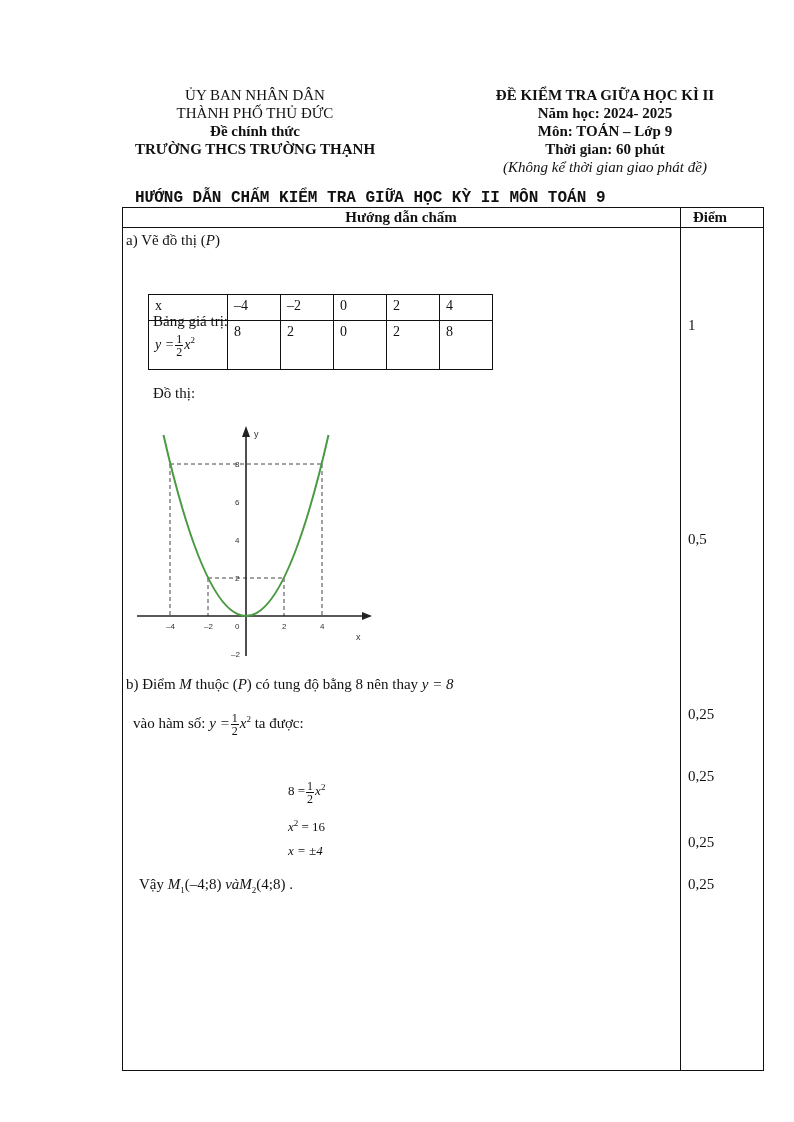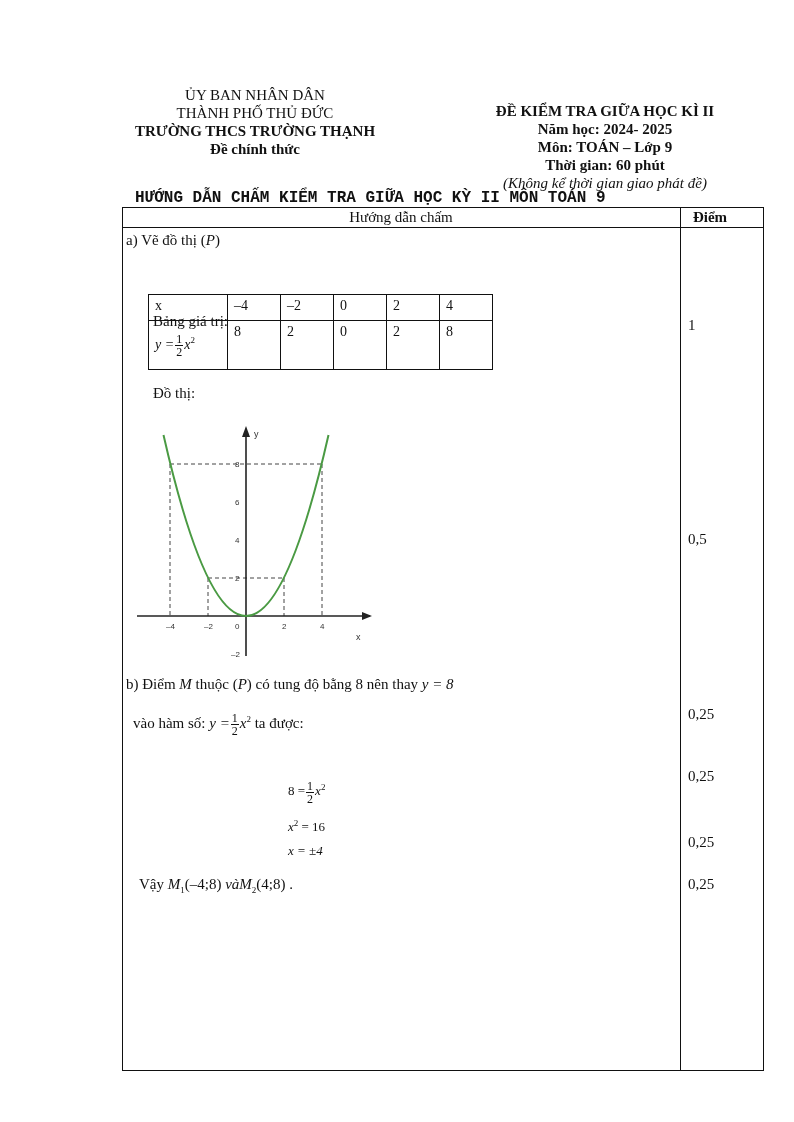--- a/index.html
+++ b/index.html
@@ -1,45 +1,45 @@
 <!DOCTYPE html>
 <html><head>
 <meta charset="utf-8">
 <style>
   html, body { margin:0; padding:0; background:#fff; }
   body { width:794px; height:1122px; position:relative; font-family:"Liberation Serif", serif; color:#111; overflow:hidden; }
   .abs { position:absolute; }
   .hdr-left { left:105px; top:86px; width:300px; text-align:center; font-size:15px; line-height:18px; }
-  .hdr-right { left:440px; top:102px; width:330px; text-align:center; font-size:15px; line-height:18px; }
+  .hdr-right { left:440px; top:86px; width:330px; text-align:center; font-size:15px; line-height:18px; }
   .b { font-weight:bold; }
   .i { font-style:italic; }
   .title { left:135px; top:189px; font-size:16px; font-weight:bold; white-space:nowrap;font-family:Liberation Mono, monospace; }
   .tbl { left:122px; top:207px; width:642px; height:864px; border:1.3px solid #111; box-sizing:border-box; }
   .vline { left:680px; top:207px; width:1.3px; height:864px; background:#111; }
   .hline { left:122px; top:227px; width:642px; height:1.3px; background:#111; }
-  .th1 { left:122px; top:209px; width:558px; text-align:center; font-size:15px; font-weight:normal; }
+  .th1 { left:122px; top:209px; width:558px; text-align:center; font-size:15px; font-weight:bold; }
   .th2 { left:680px; top:209px; width:60px; text-align:center; font-size:15px; font-weight:bold; }
   .txt { font-size:15px; white-space:nowrap; }
   .score { left:688px; font-size:15px; }
   table.vals { position:absolute; left:148px; top:294px; border-collapse:collapse; font-size:14px; }
   table.vals td { border:1.2px solid #111; padding:3px 6px; vertical-align:top; }
   .frac { display:inline-block; vertical-align:middle; text-align:center; font-size:12px; line-height:12px; margin:0 1px; }
   .frac span { display:block; }
   .frac .num { border-bottom:1px solid #111; padding:0 1px; }
   sup { font-size:9px; }
   sub { font-size:9px; }
 </style>
 </head>
 <body>
 
 <div class="abs hdr-left">
   <div>ỦY BAN NHÂN DÂN</div>
   <div>THÀNH PHỐ THỦ ĐỨC</div>
+  <div class="b">Đề chính thức</div>
   <div class="b">TRƯỜNG THCS TRƯỜNG THẠNH</div>
-  <div class="b">Đề chính thức</div>
 </div>
 
 <div class="abs hdr-right">
   <div class="b">ĐỀ KIỂM TRA GIỮA HỌC KÌ II</div>
   <div class="b">Năm học: 2024- 2025</div>
   <div class="b">Môn: TOÁN – Lớp 9</div>
   <div class="b">Thời gian: 60 phút</div>
   <div class="i">(Không kể thời gian giao phát đề)</div>
 </div>
 

